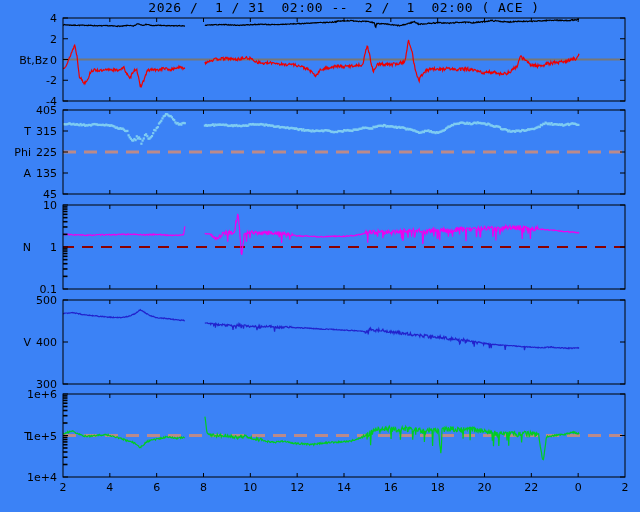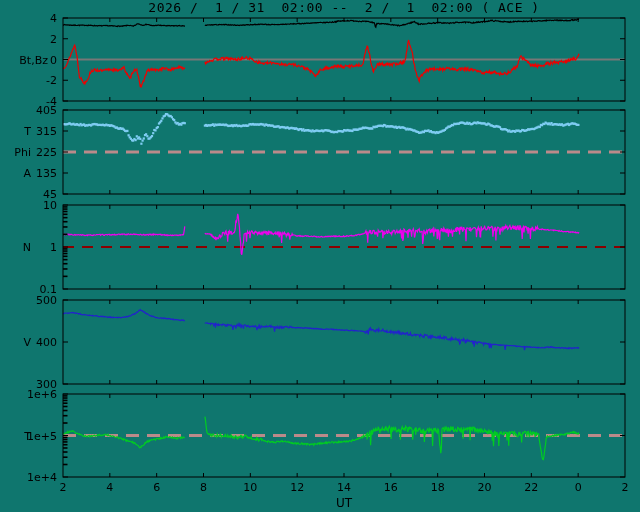--- a/index.html
+++ b/index.html
@@ -1,17 +1,17 @@
 <!DOCTYPE html>
 <html><head>
 <meta charset="utf-8">
 <style>
   html,body{margin:0;padding:0;background:#ffffff;}
   body{width:640px;height:512px;overflow:hidden;}
-  .plot{position:relative;width:640px;height:512px;background:#0f766e;
+  .plot{position:relative;width:640px;height:512px;background:#3b82f6;
         font-family:"DejaVu Sans",sans-serif;color:#000;}
   .title{position:absolute;left:63px;top:0;width:562px;text-align:center;
          font:13px "DejaVu Sans Mono","DejaVu Sans",monospace;letter-spacing:.5px;white-space:pre;}
   .xlabel{position:absolute;left:63px;top:496px;width:562px;text-align:center;
           font:12px "DejaVu Sans",sans-serif;}
   svg{position:absolute;left:0;top:0;}
   svg text{font-family:"DejaVu Sans",sans-serif;font-size:11px;fill:#000;}
 </style>
 </head>
 <body>
@@ -703,14 +703,13 @@
       <text x="250.33333333333334" y="491" text-anchor="middle">10</text>
       <text x="297.16666666666663" y="491" text-anchor="middle">12</text>
       <text x="344" y="491" text-anchor="middle">14</text>
       <text x="390.8333333333333" y="491" text-anchor="middle">16</text>
       <text x="437.6666666666667" y="491" text-anchor="middle">18</text>
       <text x="484.5" y="491" text-anchor="middle">20</text>
       <text x="531.3333333333333" y="491" text-anchor="middle">22</text>
       <text x="578.1666666666666" y="491" text-anchor="middle">0</text>
       <text x="625" y="491" text-anchor="middle">2</text>
     </svg>
-  <div class="xlabel">UT</div>
 </div>
 
 </body></html>

